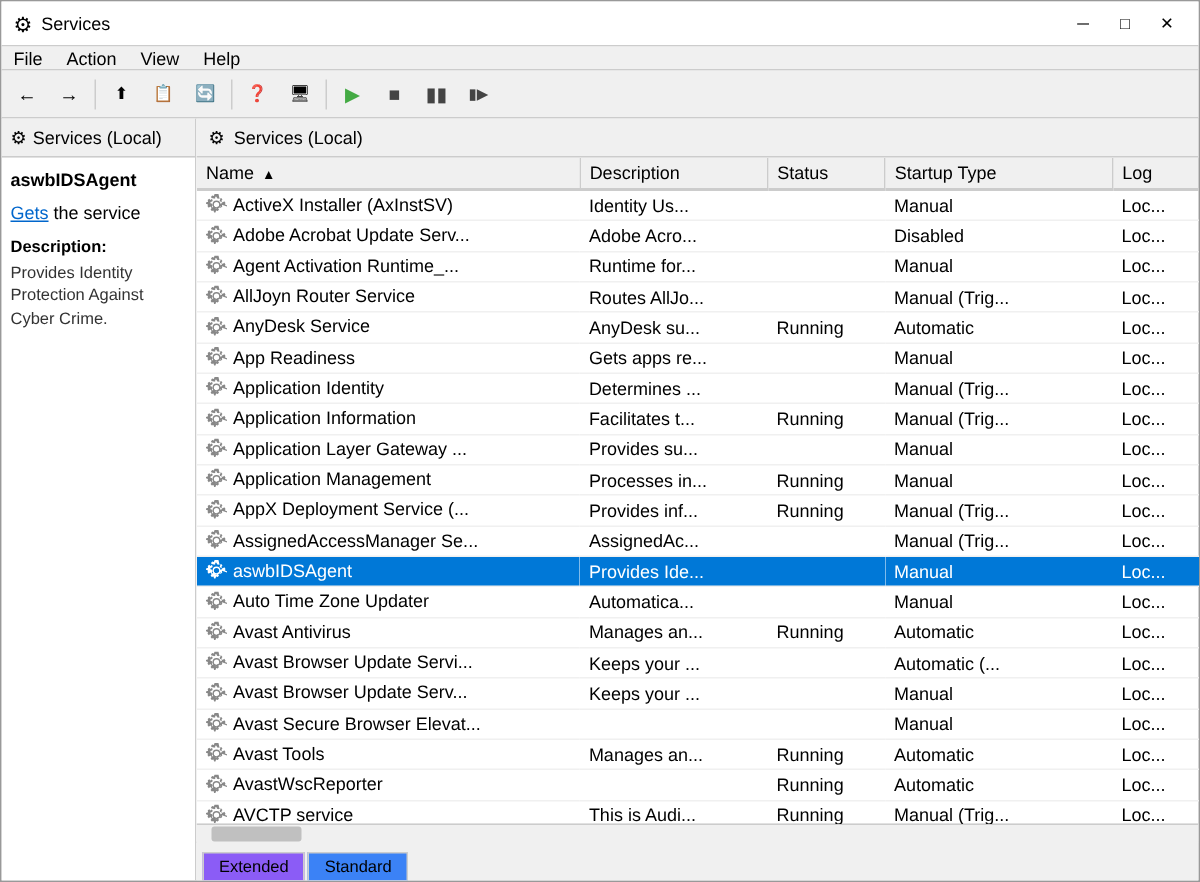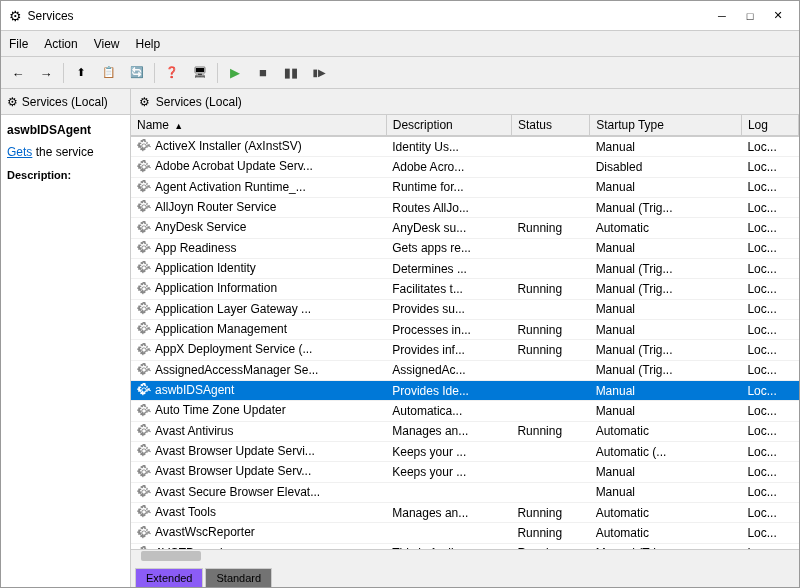--- a/index.html
+++ b/index.html
@@ -48,21 +48,21 @@
       background: transparent;
       cursor: pointer;
       font-size: 11px;
       display: flex;
       align-items: center;
       justify-content: center;
       color: #000;
     }
     .menu-bar {
       background: #f0f0f0;
-      height: 26px;
+      height: 16px;
       display: flex;
       align-items: center;
       border-bottom: 1px solid #ccc;
     }
     .menu-item {
       padding: 2px 8px;
       cursor: pointer;
       font-size: 12px;
     }
     .toolbar {
@@ -205,21 +205,21 @@
     .tab {
       padding: 3px 10px;
       border: 1px solid #ccc;
       border-bottom: none;
       background: #8b5cf6;
       cursor: pointer;
       font-size: 11px;
       margin-right: 2px;
     }
     .tab.active {
-      background: #737373;
+      background: #3b82f6;
       border-bottom: 1px solid #fff;
       margin-bottom: -1px;
       text-align: right;
     }
     .scrollbar-hint {
       height: 12px;
       background: #f0f0f0;
       border-top: 1px solid #ccc;
       display: flex;
       align-items: center;
@@ -291,20 +291,21 @@
       <div class="sidebar-header">
         <span style="font-size:12px;">⚙</span>
         <span>Services (Local)</span>
       </div>
       <div class="sidebar-content">
         <div class="sidebar-service-name">aswbIDSAgent</div>
         <div>
           <span class="sidebar-link">Gets</span><span> the service</span>
         </div>
         <div class="sidebar-desc-title">Description:</div>
+        <div class="sidebar-desc-text">Provides Identity Protection Against Cyber Crime.</div>
       </div>
     </div>
 
     <div class="main-panel">
       <div class="main-header">
         <span style="font-size:12px;">⚙</span>
         <span>Services (Local)</span>
       </div>
 
       <div class="services-table-container">

